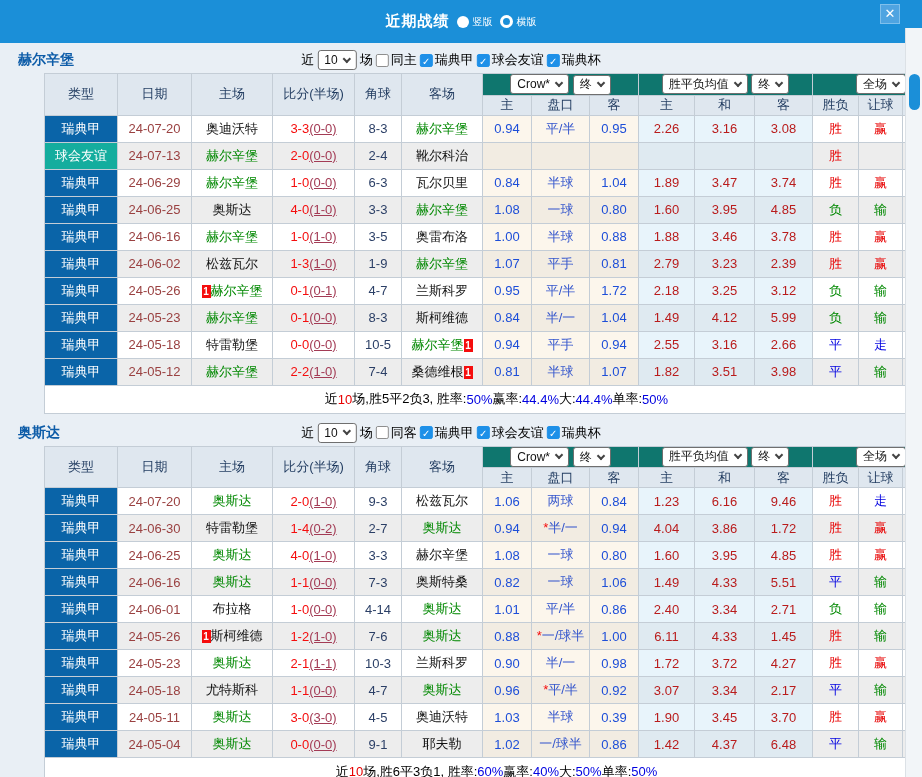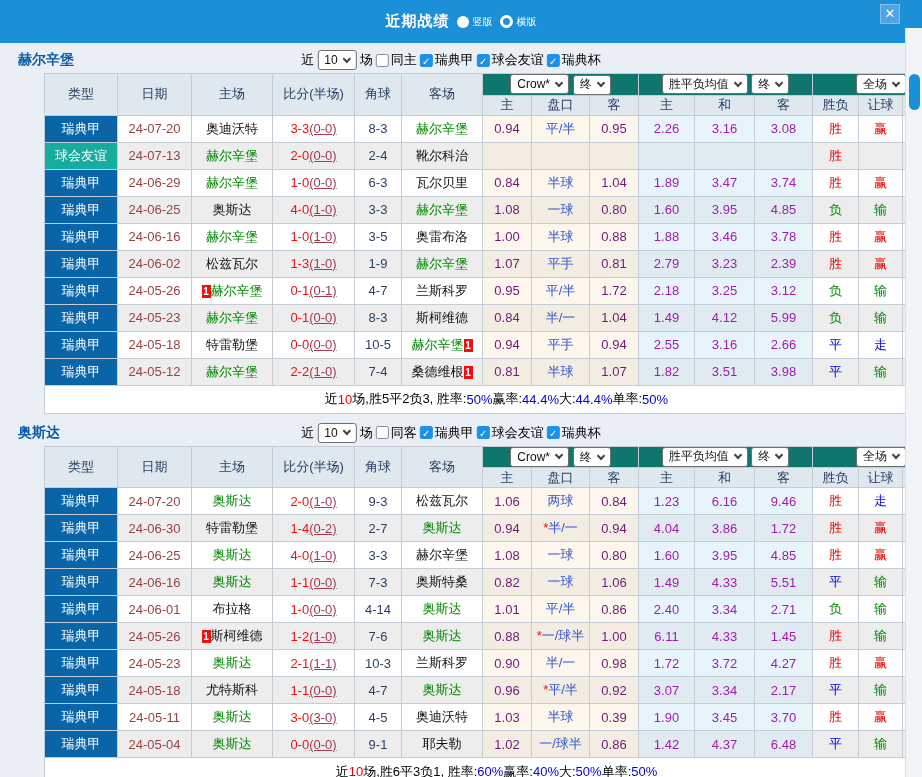--- a/index.html
+++ b/index.html
@@ -46,23 +46,23 @@
   td.cell-date { color:#9a4141; }
   .score-main { color:#f50d0d; }
   .score-half { color:#a33b55;text-decoration:underline; }
   td.cell-corner { color:#2b3f66; }
   .team { color:#111; }
   .team.hl { color:#008800; }
   tr.odd td.crow { background:#fcf6ec; }
   tr.even td.crow { background:#f2ece2; }
   tr.odd td.avg { background:#e8f4fb; }
   tr.even td.avg { background:#dfeaf1; }
-  td.crow.odds { color:#701a75; }
+  td.crow.odds { color:#1d4ed8; }
   td.crow.hcap { color:#3355cc; }
-  td.avg { color:#a21caf; }
+  td.avg { color:#b91c1c; }
   .c-red { color:#e80000; }
   .c-green { color:#008800; }
   .c-blue { color:#0000e0; }
   .star { color:#f50d0d; }
   .badge { display:inline-block; background:#f50d0d; color:#fff; font-size:10px; font-weight:bold; line-height:13px; width:9px; text-align:center; }
 
   .summary { width:905px; height:28px; background:#fff; border:1px solid #c4cdd6; border-top:none; display:flex; align-items:center; justify-content:center; font-size:13px; color:#000; }
   .gap { height:6px; }
 </style>
 </head>

